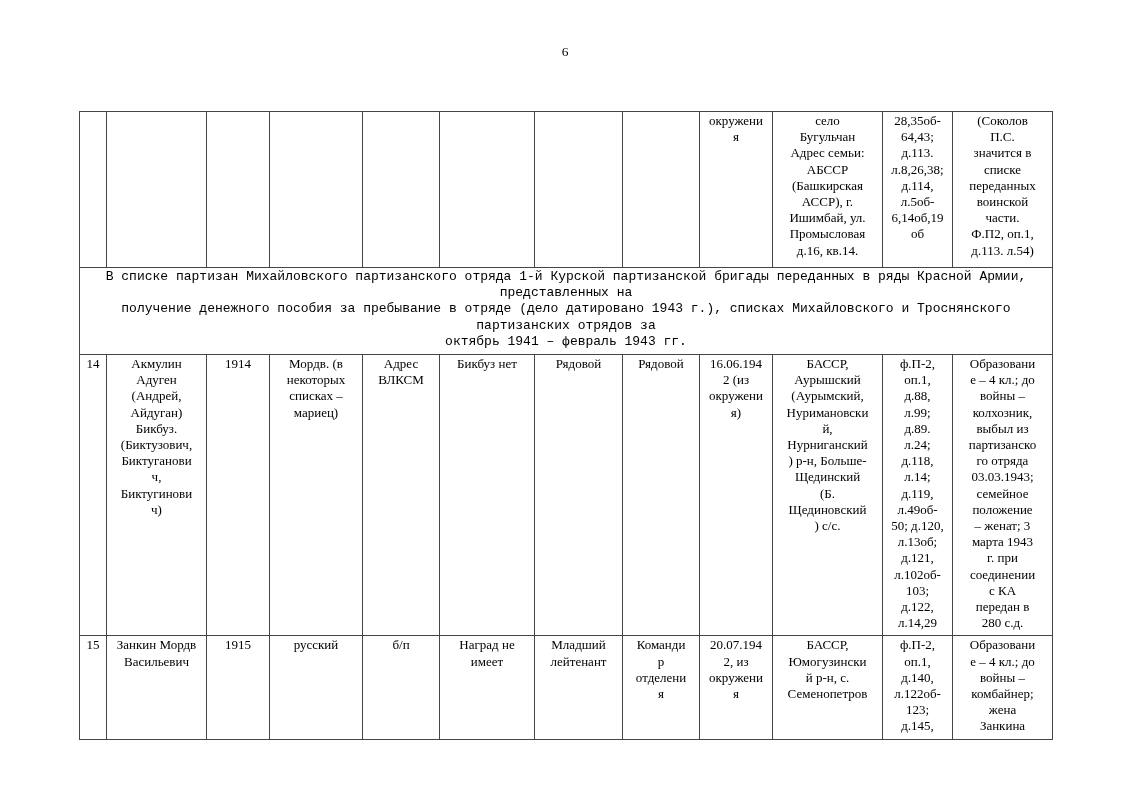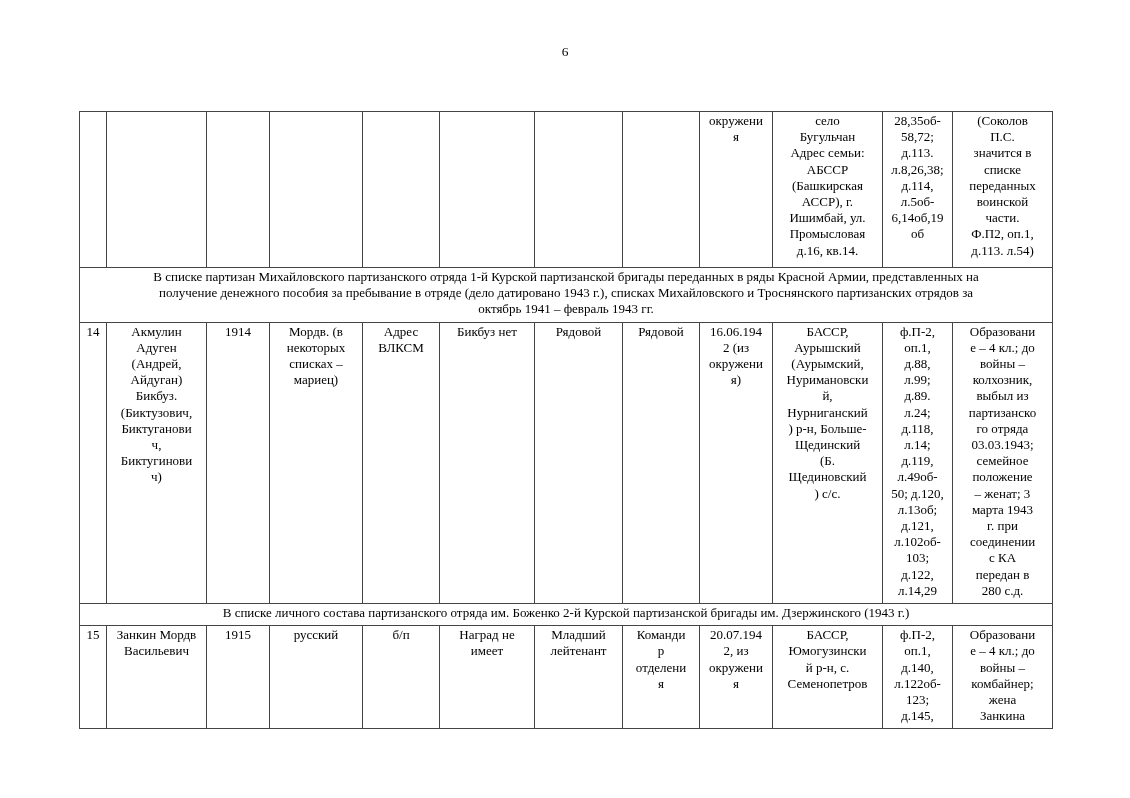--- a/index.html
+++ b/index.html
@@ -43,20 +43,21 @@
     overflow: hidden;
   }
   tr.r-partial  { height: 156px; }
   tr.r-section1 { height: 53px;  }
   tr.r-14       { height: 277px; margin-left: 44px; }
   tr.r-section2 { height: 20px;  }
   tr.r-15       { height: 101px; font-family: Liberation Serif, serif; }
   td.section-cell {
     text-align: center;
     padding: 1px 6px;
+    font-family: Liberation Mono, monospace;
   }
 </style>
 </head>
 <body>
 
 <div class="page-number">6</div>
 
 <table class="doc-table">
   <colgroup>
     <col style="width:27px">
@@ -87,21 +88,21 @@
       <td>село
 Бугульчан
 Адрес семьи:
 АБССР
 (Башкирская
 АССР), г.
 Ишимбай, ул.
 Промысловая
 д.16, кв.14.</td>
       <td>28,35об-
-58,72;
+64,43;
 д.113.
 л.8,26,38;
 д.114,
 л.5об-
 6,14об,19
 об</td>
       <td>(Соколов
 П.С.
 значится в
 списке
@@ -181,23 +182,20 @@
 семейное
 положение
 – женат; 3
 марта 1943
 г. при
 соединении
 с КА
 передан в
 280 с.д.</td>
     </tr>
-    <tr class="r-section2">
-      <td class="section-cell" colspan="12">В списке личного состава партизанского отряда им. Боженко 2-й Курской партизанской бригады им. Дзержинского (1943 г.)</td>
-    </tr>
     <tr class="r-15">
       <td>15</td>
       <td>Занкин Мордв
 Васильевич</td>
       <td>1915</td>
       <td>русский</td>
       <td>б/п</td>
       <td>Наград не
 имеет</td>
       <td>Младший

